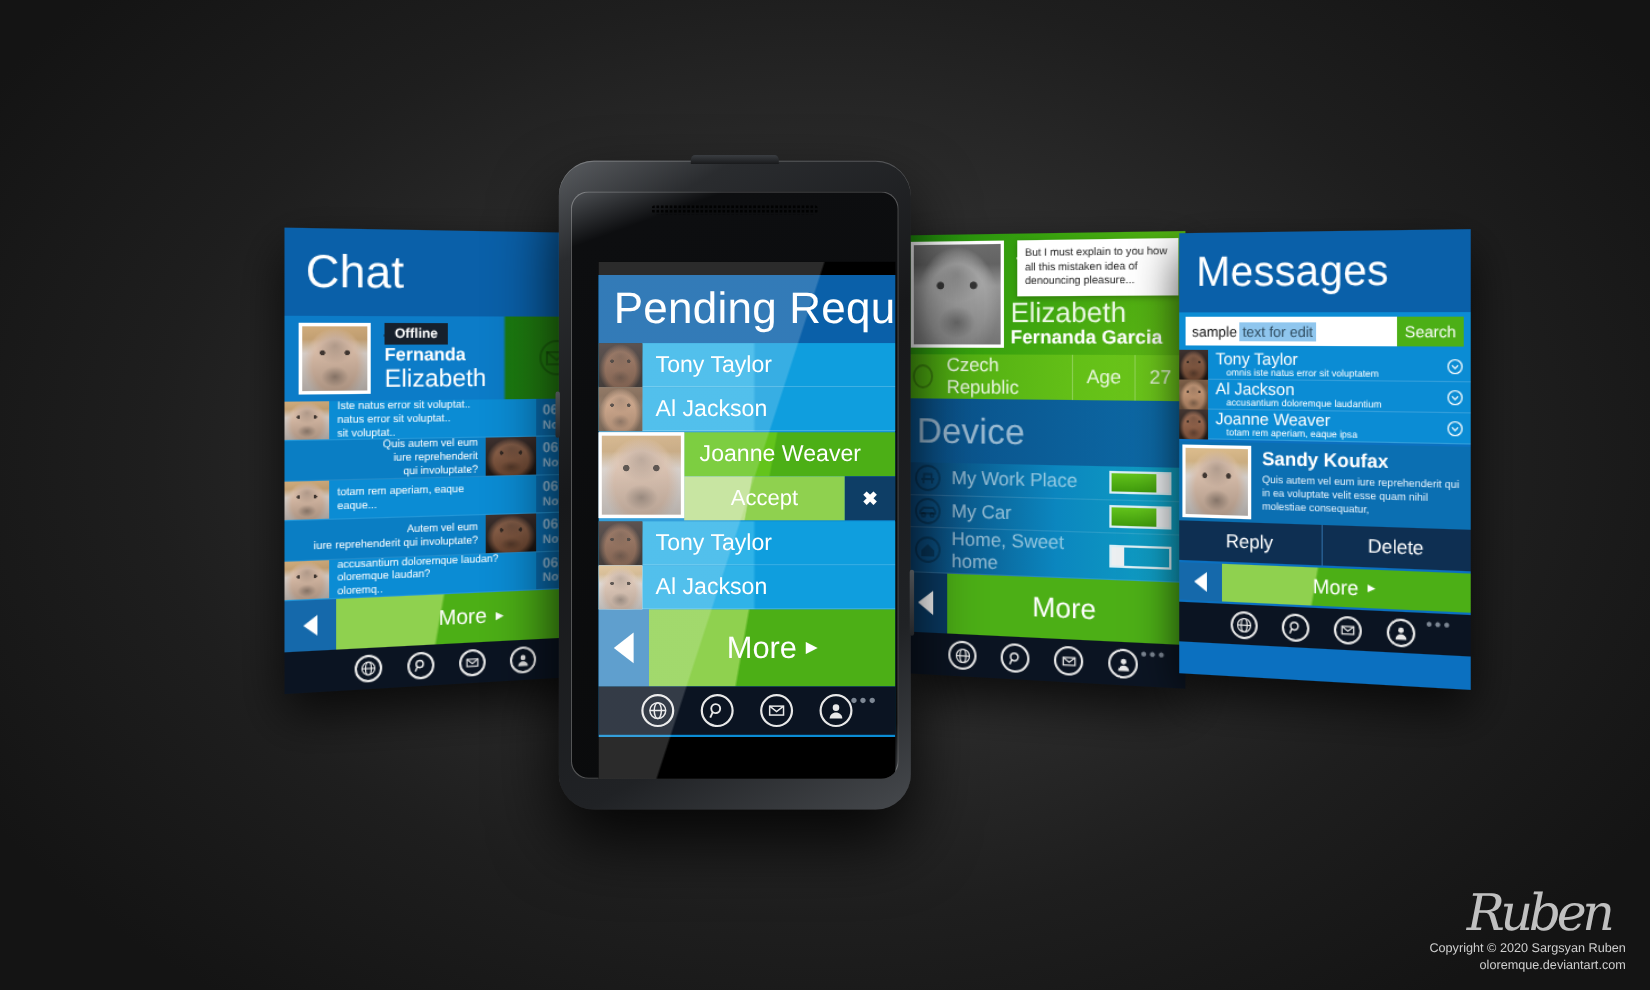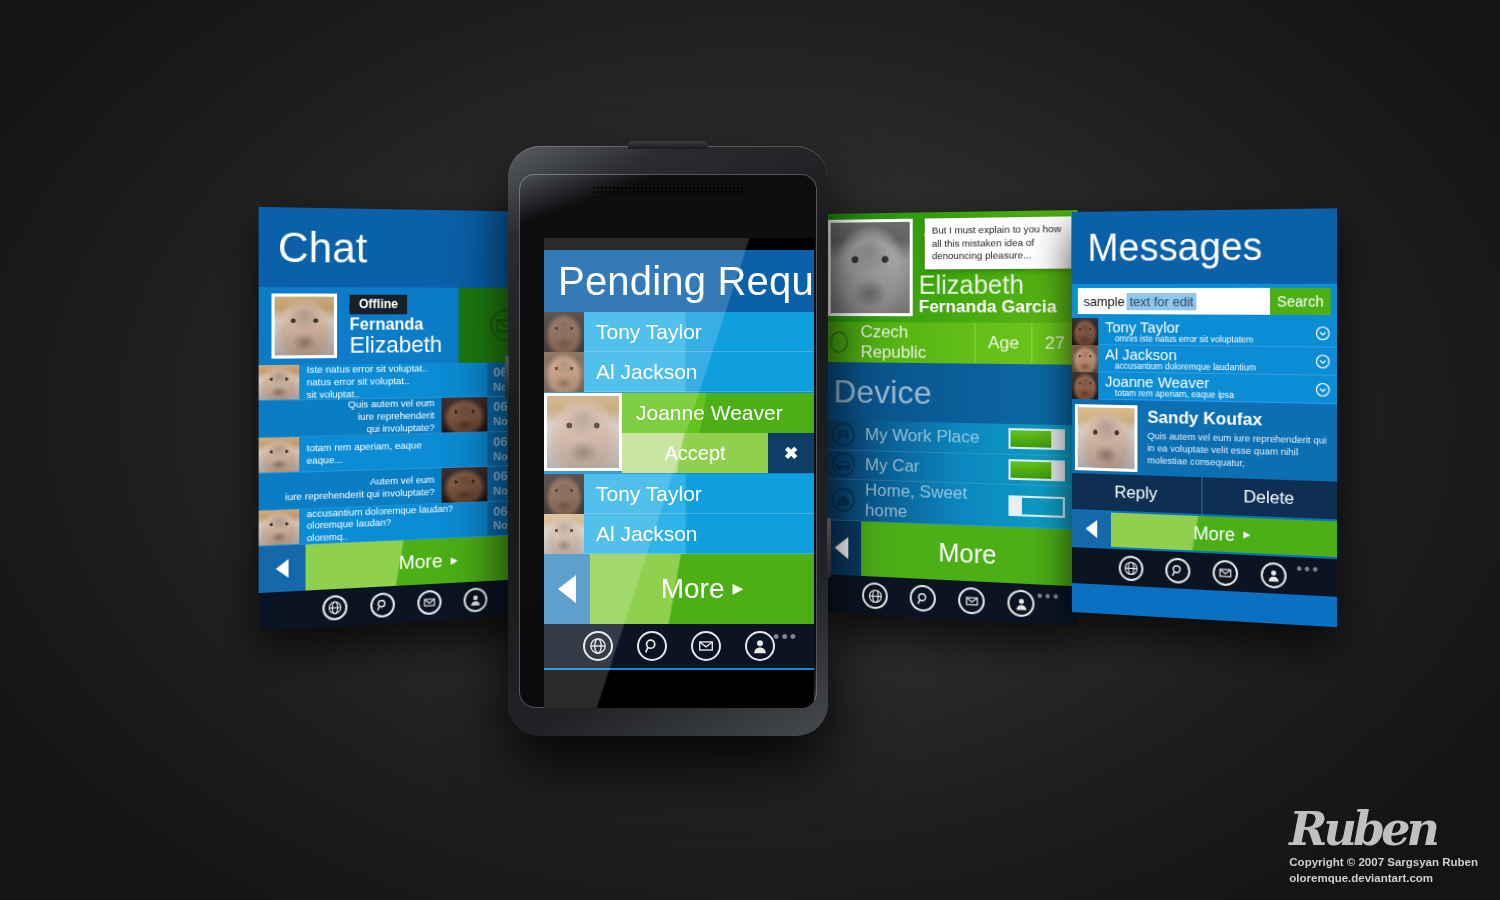--- a/index.html
+++ b/index.html
@@ -406,21 +406,21 @@
     position: absolute; right: -3px; top: 372px; width: 4px; height: 60px;
     border-radius: 2px; background: linear-gradient(180deg,#4d5053,#232528);
   }
   .phone-btn-top {
     position: absolute; left: -3px; top: 210px; width: 4px; height: 42px;
     border-radius: 2px; background: linear-gradient(180deg,#4d5053,#232528);
   }
 
   
   .signature {
-    position: absolute; right: 22px; bottom: 14px;  font-weight: bold;
+    position: absolute; right: 22px; bottom: 14px; text-align: right;
   }
   .sig-mark {
     color: #cfcfcf; font-family: "DejaVu Serif", serif; font-style: italic;
     font-size: 46px; line-height: .8; opacity: .92;
     letter-spacing: -4px; margin-bottom: 6px; padding-right: 14px;
   }
   .sig-line { color: #cfcfcf; font-size: 11.5px; line-height: 1.4; }
 </style>
 </head>
 <body>
@@ -866,17 +866,17 @@
           </div>
 
         </div>
         <div class="screen-gloss"></div>
       </div>
     </div>
   </div>
 
   <div class="signature">
     <div class="sig-mark">Ruben</div>
-    <div class="sig-line">Copyright © 2007 Sargsyan Ruben</div>
+    <div class="sig-line">Copyright © 2020 Sargsyan Ruben</div>
     <div class="sig-line">oloremque.deviantart.com</div>
   </div>
 
 </div>
 
 </body></html>

